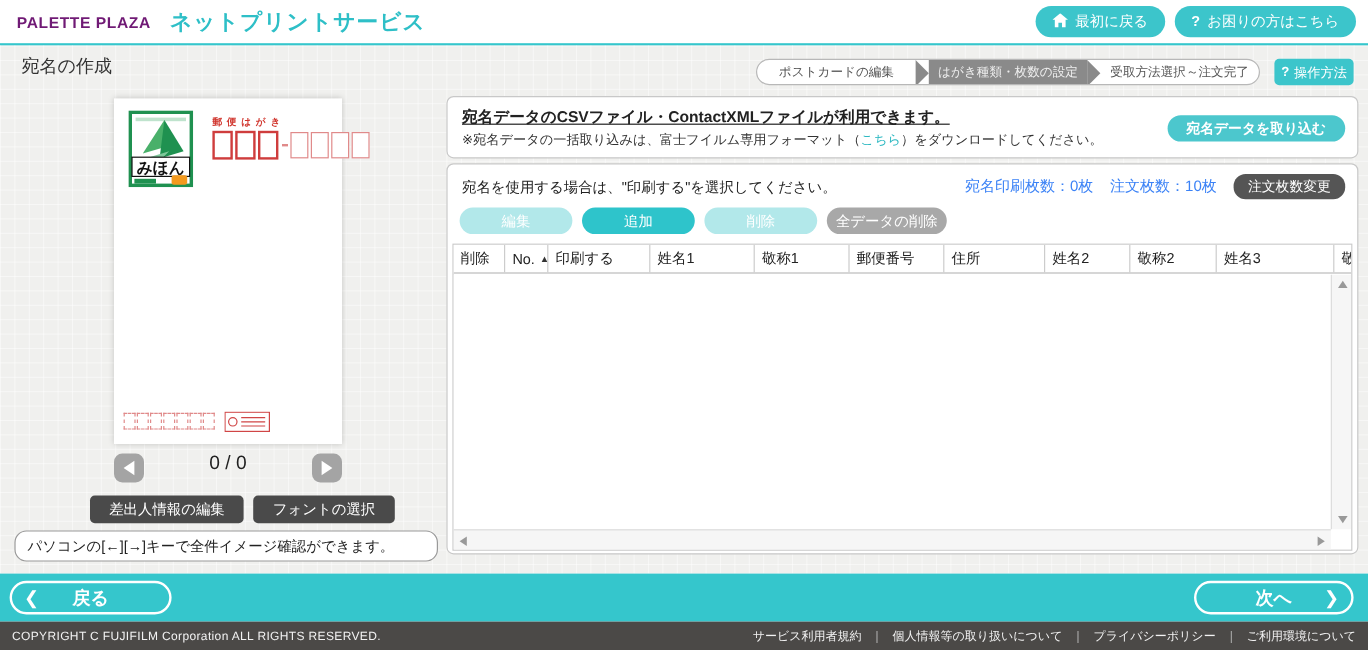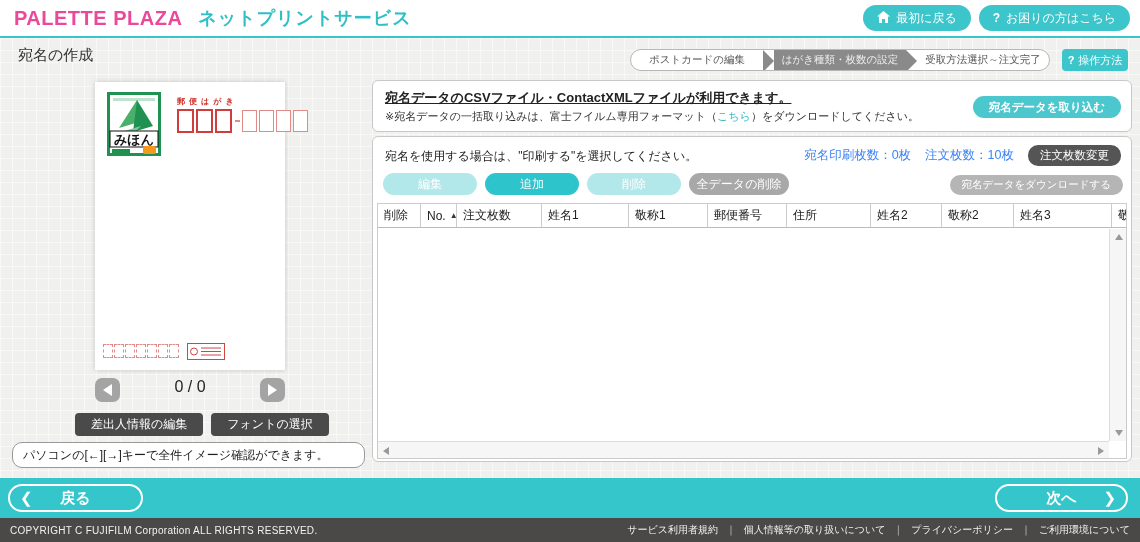--- a/index.html
+++ b/index.html
@@ -1,21 +1,21 @@
 <!DOCTYPE html>
 <html><head>
 <meta charset="utf-8">
 <style>
   * { margin:0; padding:0; box-sizing:border-box; }
   body { font-family:"Liberation Sans","DejaVu Sans",sans-serif; }
   .app { position:relative; width:1140px; height:542px; background:#fff; overflow:hidden; font-family:"Liberation Sans","DejaVu Sans",sans-serif; }
 
   
   .header { position:absolute; left:0; top:0; width:1140px; height:36px; background:#fff; display:flex; align-items:center; }
-  .logo { font-size:20px; font-weight:bold; color:#ec4899; letter-spacing:.5px; margin-left:14px; }
+  .logo { font-size:13px; font-weight:bold; color:#701a75; letter-spacing:.5px; margin-left:14px; }
   .svc-title { font-size:18px; font-weight:bold; color:#2ebfc7; margin-left:16px; letter-spacing:1px; }
   .header-btns { position:absolute; right:10px; top:5px; display:flex; gap:8px; }
   .hbtn { height:26px; background:#3cc5cb; color:#fff; border:none; border-radius:13px; font-size:12px; padding:0 14px; display:flex; align-items:center; gap:6px; cursor:pointer; font-family:inherit; }
   .teal-line { position:absolute; left:0; top:36px; width:1140px; height:2px; background:#35c6cc; }
 
   
   .main { position:absolute; left:0; top:38px; width:1140px; height:440px;
     background-color:#f0f0ee;
     background-image:linear-gradient(rgba(255,255,255,.5) 1px, transparent 1px),
                      linear-gradient(90deg, rgba(255,255,255,.5) 1px, transparent 1px);
@@ -212,30 +212,29 @@
         <span class="count-text">宛名印刷枚数：0枚</span>
         <span class="count-text">注文枚数：10枚</span>
         <button class="order-btn">注文枚数変更</button>
       </div>
       <div class="tp-btns">
         <button class="pill disabled">編集</button>
         <button class="pill active">追加</button>
         <button class="pill disabled">削除</button>
         <button class="pill gray">全データの削除</button>
       </div>
-      <button class="dl-btn">宛名データをダウンロードする</button>
 
       <div class="grid-wrap">
         <div class="grid-head">
           <div class="gh-cell" style="width:43px">削除</div>
           <div class="gh-cell" style="width:36px">
               <span>No.</span>
               <span class="sort-mark">▲</span>
             </div>
-          <div class="gh-cell" style="width:85px">注文枚数</div>
+          <div class="gh-cell" style="width:85px">印刷する</div>
           <div class="gh-cell" style="width:87px">姓名1</div>
           <div class="gh-cell" style="width:79px">敬称1</div>
           <div class="gh-cell" style="width:79px">郵便番号</div>
           <div class="gh-cell" style="width:84px">住所</div>
           <div class="gh-cell" style="width:71px">姓名2</div>
           <div class="gh-cell" style="width:72px">敬称2</div>
           <div class="gh-cell" style="width:98px">姓名3</div>
           <div class="gh-cell" style="flex:1; border-right:none;">敬称3</div>
         </div>
         <div class="grid-body"></div>

